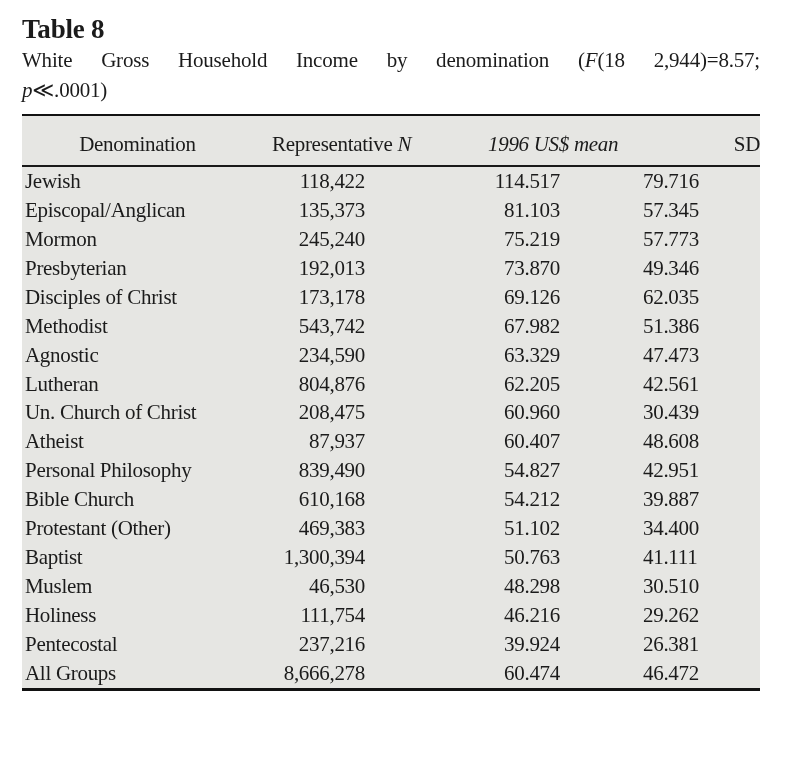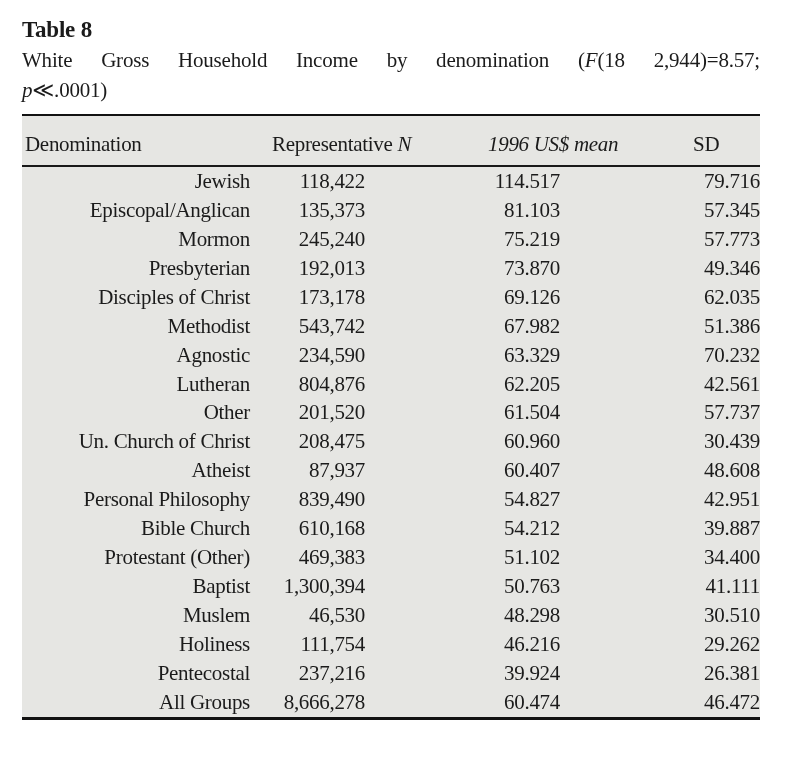--- a/index.html
+++ b/index.html
@@ -14,21 +14,21 @@
     font-family: "Liberation Serif", "DejaVu Serif", serif;
     color: #1b1b1b;
   }
   .container {
     margin-left: 22px;
     width: 738px;
   }
   .table-title {
     margin: 0;
     padding-top: 16px;
-    font-size: 23px;
+    font-size: 27px;
     font-weight: 700;
     line-height: 27px;
     letter-spacing: -0.2px;
   }
   .caption {
     font-size: 21px;
     line-height: 30px;
     margin-top: 2px;
     letter-spacing: -0.2px;
   }
@@ -59,34 +59,34 @@
     margin: 0;
   }
   thead th {
     font-weight: normal;
     text-align: left;
     height: 42px;
     padding: 7px 0 0 0;
     vertical-align: middle;
     border-bottom: 2px solid #191919;
   }
-  thead th.h0 { padding-left: 3px; }
+  thead th.h0 { padding-left: 3px; text-align: center; }
   thead th.h1 { padding-left: 22px; }
   thead th.h2 { padding-left: 53px; font-style: italic; }
-  thead th.h3 { padding-left: 50px; }
+  thead th.h3 { padding-left: 50px; text-align: right; }
   tbody td {
     height: 28.95px;
     padding: 0;
     line-height: 1;
     vertical-align: middle;
   }
-  tbody td.c0 { text-align: right;  padding-left: 3px; }
+  tbody td.c0 { text-align: left;  padding-left: 3px; }
   tbody td.c1 { text-align: right; padding-right: 70px; }
   tbody td.c2 { text-align: right; padding-right: 83px; }
-  tbody td.c3 { text-align: right; padding-right: 0; }
+  tbody td.c3 { padding-right: 0; }
 </style>
 </head>
 <body>
 
 <div class="container">
 
   <h2 class="table-title">Table 8</h2>
 
   <div class="caption">
     <div class="caption-line1">
@@ -146,35 +146,29 @@
         <tr>
           <td class="c0">Methodist</td>
           <td class="c1">543,742</td>
           <td class="c2">67.982</td>
           <td class="c3">51.386</td>
         </tr>
         <tr>
           <td class="c0">Agnostic</td>
           <td class="c1">234,590</td>
           <td class="c2">63.329</td>
-          <td class="c3">70.232</td>
+          <td class="c3">47.473</td>
         </tr>
         <tr>
           <td class="c0">Lutheran</td>
           <td class="c1">804,876</td>
           <td class="c2">62.205</td>
           <td class="c3">42.561</td>
         </tr>
         <tr>
-          <td class="c0">Other</td>
-          <td class="c1">201,520</td>
-          <td class="c2">61.504</td>
-          <td class="c3">57.737</td>
-        </tr>
-        <tr>
           <td class="c0">Un. Church of Christ</td>
           <td class="c1">208,475</td>
           <td class="c2">60.960</td>
           <td class="c3">30.439</td>
         </tr>
         <tr>
           <td class="c0">Atheist</td>
           <td class="c1">87,937</td>
           <td class="c2">60.407</td>
           <td class="c3">48.608</td>

